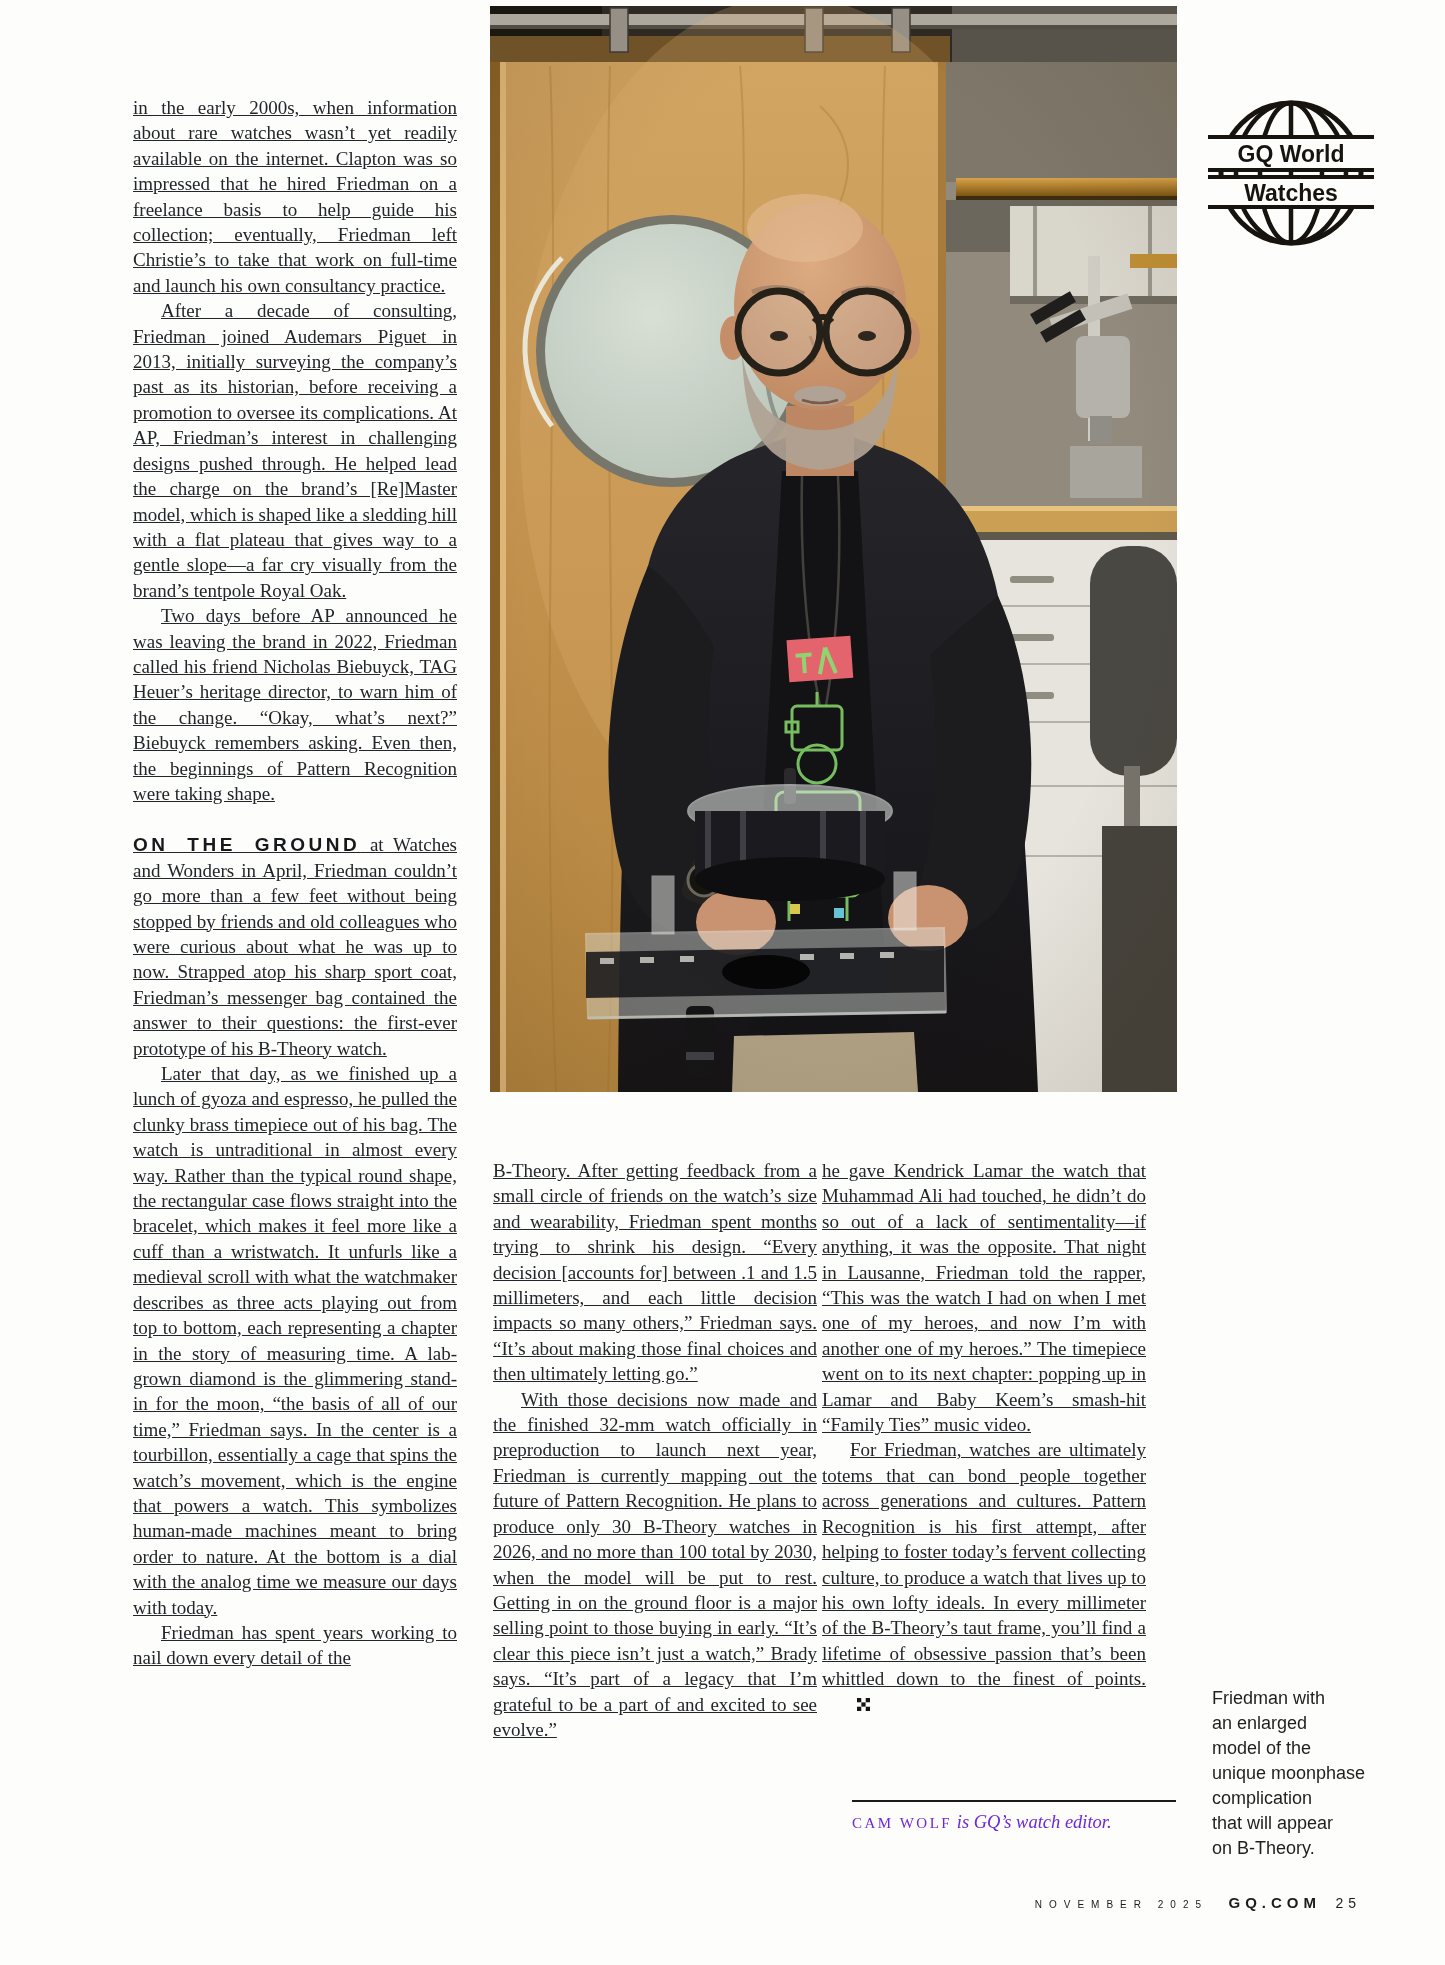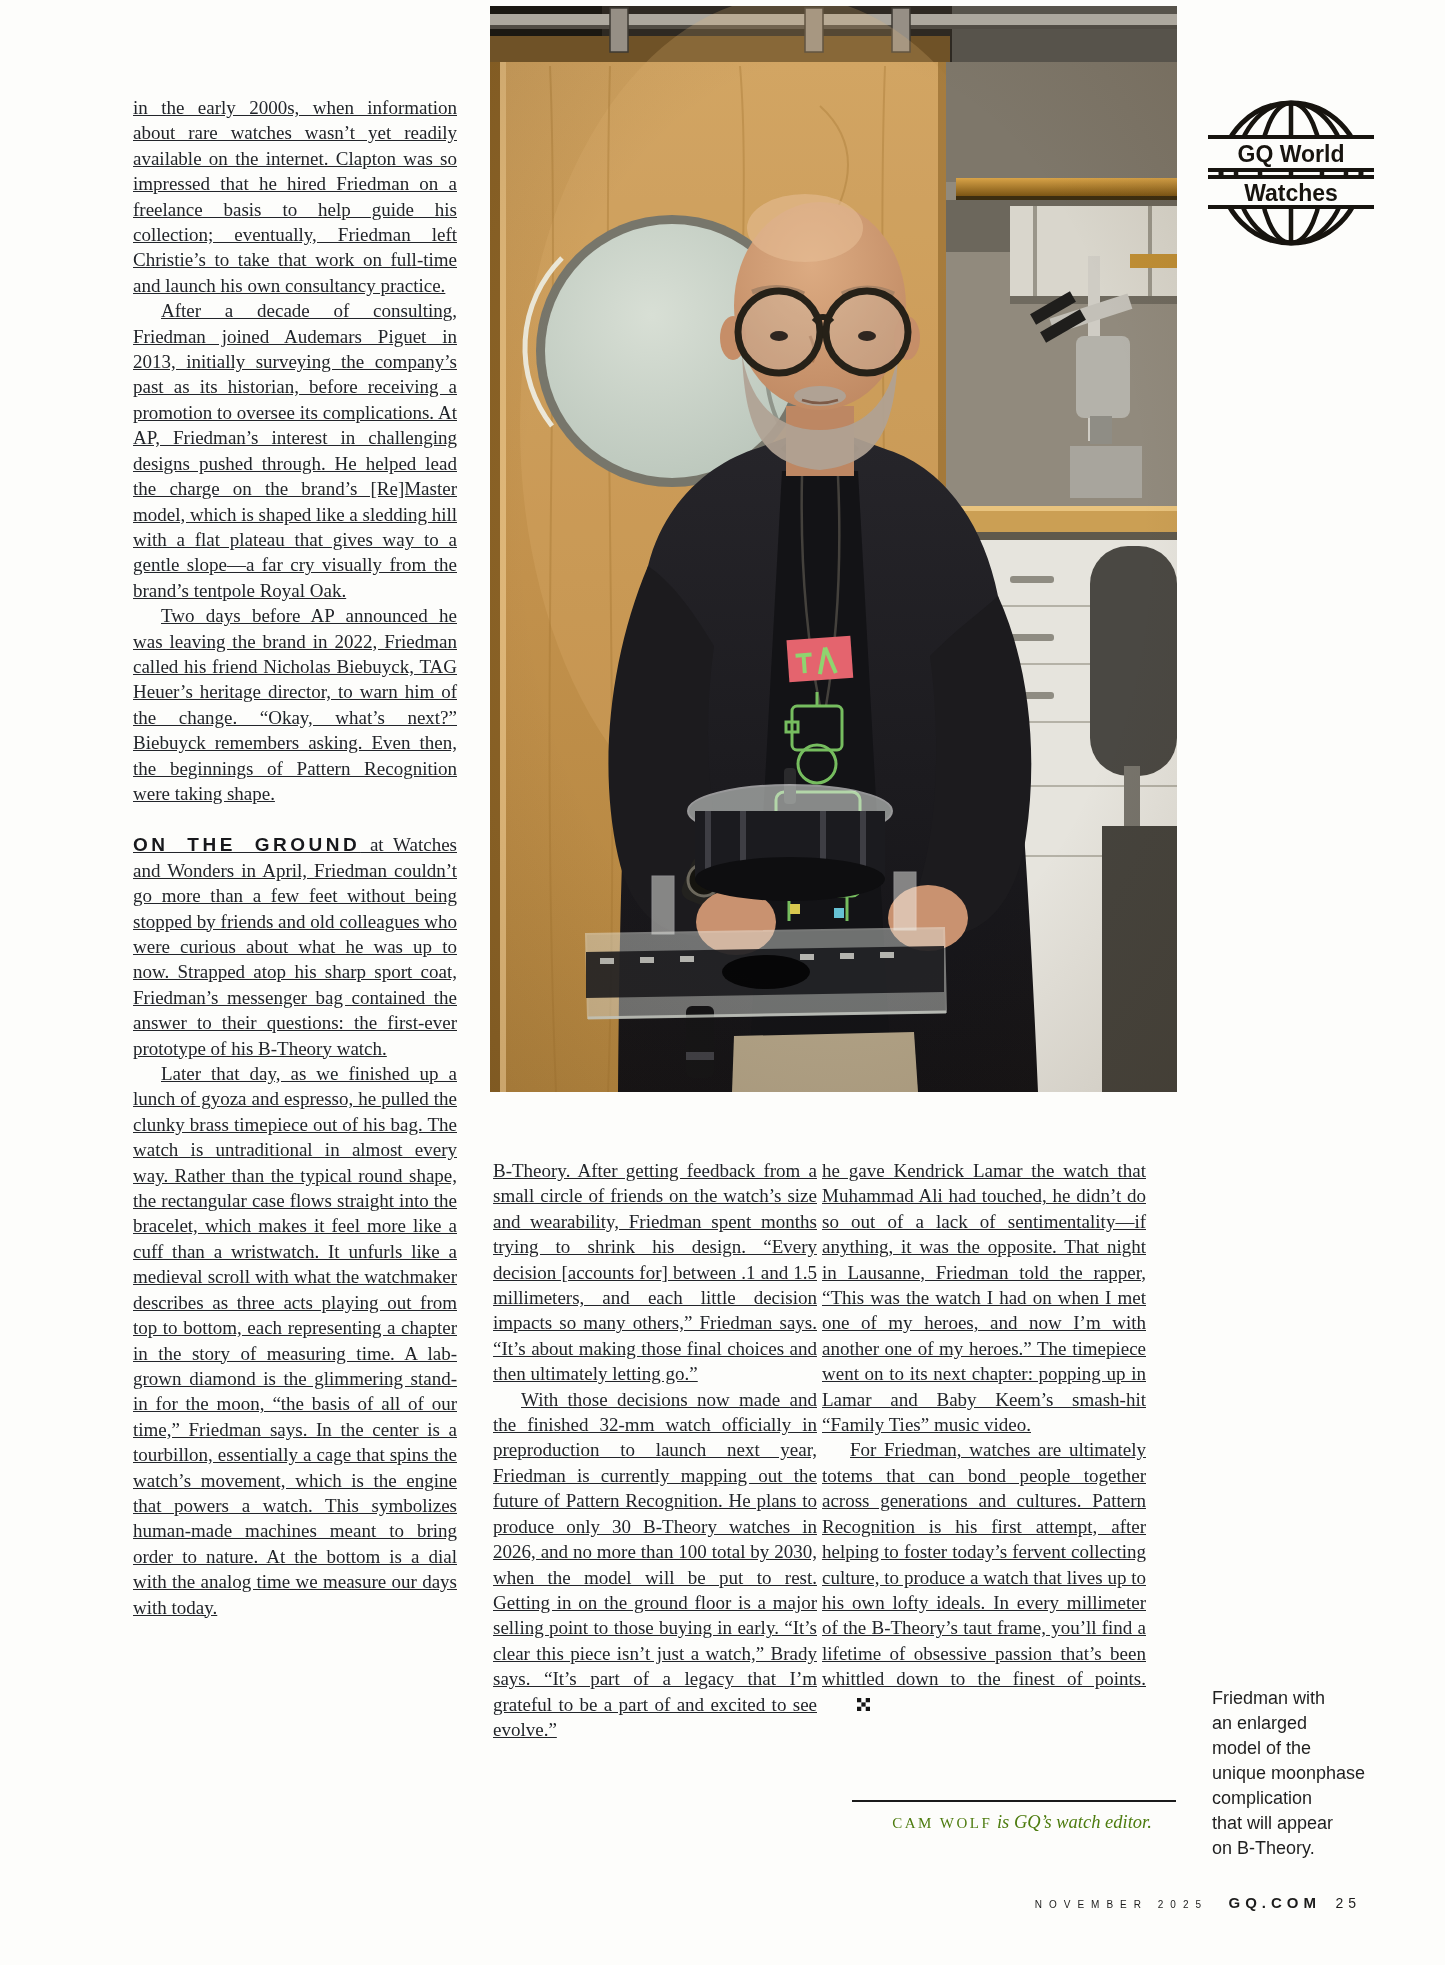--- a/index.html
+++ b/index.html
@@ -22,21 +22,21 @@
   .lead{
     font-family:"Liberation Sans", sans-serif; font-weight:bold;
     font-size:19px; letter-spacing:3.5px; word-spacing:5px; color:#17181c;
   }
   .endslug{display:inline-block; margin-left:7px; vertical-align:baseline;}
   .endslug svg{display:inline-block;}
   .endslug rect{fill:#141414;}
   .photo{position:absolute; left:490px; top:6px; width:687px; height:1086px;}
   .badge{position:absolute; left:1206px; top:93px; width:170px; height:160px;}
   .byline-rule{position:absolute; left:852px; top:1800px; width:324px; height:2px; background:#1b1b1b;}
-  .byline{position:absolute; left:852px; top:1812px; width:340px; font-size:18.5px; color:#4d7c0f;text-align:center;}
+  .byline{position:absolute; left:852px; top:1812px; width:340px; font-size:18.5px; color:#6d28d9;}
   .byline-name{font-size:15px; letter-spacing:2.5px; font-style:normal;}
   .byline-rest{font-style:italic;}
   .caption{
     position:absolute; left:1212px; top:1686px; width:200px;
     font-family:"Liberation Sans", sans-serif; font-size:18px; line-height:25px;
     color:#1f1f1f; white-space:pre-line; text-align:left;
   }
   .footer{
     position:absolute; right:84px; top:1894px;
     font-family:"Liberation Sans", sans-serif; color:#1c1c1c; white-space:nowrap;
@@ -270,20 +270,21 @@
     <text x="85" y="69" text-anchor="middle" fill="#17140f" font-family="Liberation Sans, sans-serif" font-weight="bold" font-size="23">GQ World</text>
     <text x="85" y="108" text-anchor="middle" fill="#17140f" font-family="Liberation Sans, sans-serif" font-weight="bold" font-size="23">Watches</text>
   </svg>
 
   <div class="col col1">
       <p class="">in the early 2000s, when information about rare watches wasn’t yet readily available on the internet. Clapton was so impressed that he hired Friedman on a freelance basis to help guide his collection; eventually, Friedman left Christie’s to take that work on full-time and launch his own consultancy practice.</p>
       <p class="indent">After a decade of consulting, Friedman joined Audemars Piguet in 2013, initially surveying the company’s past as its historian, before receiving a promotion to oversee its complications. At AP, Friedman’s interest in challenging designs pushed through. He helped lead the charge on the brand’s [Re]Master model, which is shaped like a sledding hill with a flat plateau that gives way to a gentle slope—a far cry visually from the brand’s tentpole Royal Oak.</p>
       <p class="indent">Two days before AP announced he was leaving the brand in 2022, Friedman called his friend Nicholas Biebuyck, TAG Heuer’s heritage director, to warn him of the change. “Okay, what’s next?” Biebuyck remembers asking. Even then, the beginnings of Pattern Recognition were taking shape.</p>
       <p class=" section"><span class="lead">ON THE GROUND</span> at Watches and Wonders in April, Friedman couldn’t go more than a few feet without being stopped by friends and old colleagues who were curious about what he was up to now. Strapped atop his sharp sport coat, Friedman’s messenger bag contained the answer to their questions: the first-ever prototype of his B-Theory watch.</p>
       <p class="indent">Later that day, as we finished up a lunch of gyoza and espresso, he pulled the clunky brass timepiece out of his bag. The watch is untraditional in almost every way. Rather than the typical round shape, the rectangular case flows straight into the bracelet, which makes it feel more like a cuff than a wristwatch. It unfurls like a medieval scroll with what the watchmaker describes as three acts playing out from top to bottom, each representing a chapter in the story of measuring time. A lab-grown diamond is the glimmering stand-in for the moon, “the basis of all of our time,” Friedman says. In the center is a tourbillon, essentially a cage that spins the watch’s movement, which is the engine that powers a watch. This symbolizes human-made machines meant to bring order to nature. At the bottom is a dial with the analog time we measure our days with today.</p>
+      <p class="indent">Friedman has spent years working to nail down every detail of the</p>
     </div>
   <div class="col col2">
       <p class="">B-Theory. After getting feedback from a small circle of friends on the watch’s size and wearability, Friedman spent months trying to shrink his design. “Every decision [accounts for] between .1 and 1.5 millimeters, and each little decision impacts so many others,” Friedman says. “It’s about making those final choices and then ultimately letting go.”</p>
       <p class="indent">With those decisions now made and the finished 32-mm watch officially in preproduction to launch next year, Friedman is currently mapping out the future of Pattern Recognition. He plans to produce only 30 B-Theory watches in 2026, and no more than 100 total by 2030, when the model will be put to rest. Getting in on the ground floor is a major selling point to those buying in early. “It’s clear this piece isn’t just a watch,” Brady says. “It’s part of a legacy that I’m grateful to be a part of and excited to see evolve.”</p>
     </div>
   <div class="col col3">
       <p class="">he gave Kendrick Lamar the watch that Muhammad Ali had touched, he didn’t do so out of a lack of sentimentality—if anything, it was the opposite. That night in Lausanne, Friedman told the rapper, “This was the watch I had on when I met one of my heroes, and now I’m with another one of my heroes.” The timepiece went on to its next chapter: popping up in Lamar and Baby Keem’s smash-hit “Family Ties” music video.</p>
       <p class="indent">For Friedman, watches are ultimately totems that can bond people together across generations and cultures. Pattern Recognition is his first attempt, after helping to foster today’s fervent collecting culture, to produce a watch that lives up to his own lofty ideals. In every millimeter of the B-Theory’s taut frame, you’ll find a lifetime of obsessive passion that’s been whittled down to the finest of points.<span class="endslug"><svg viewBox="0 0 14 14" width="13" height="13">
             <rect x="0" y="0" width="4.6" height="4.6"></rect>
             <rect x="9.4" y="0" width="4.6" height="4.6"></rect>

